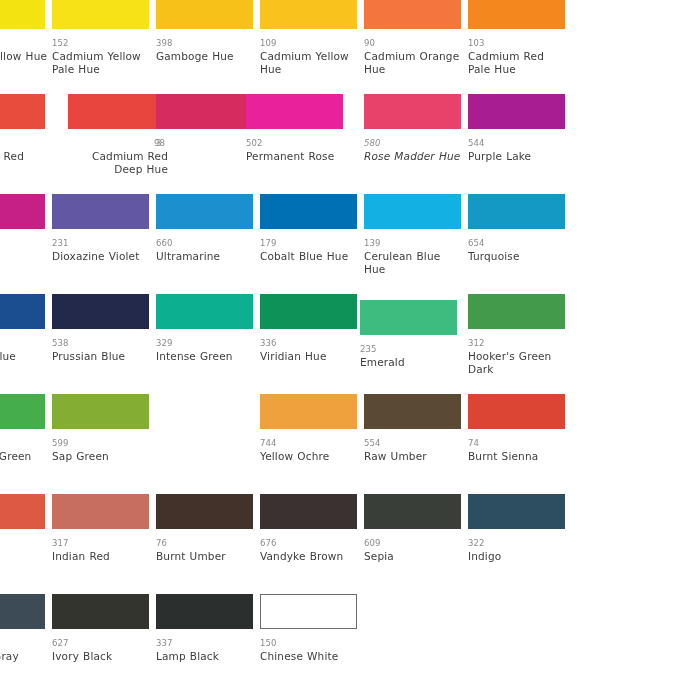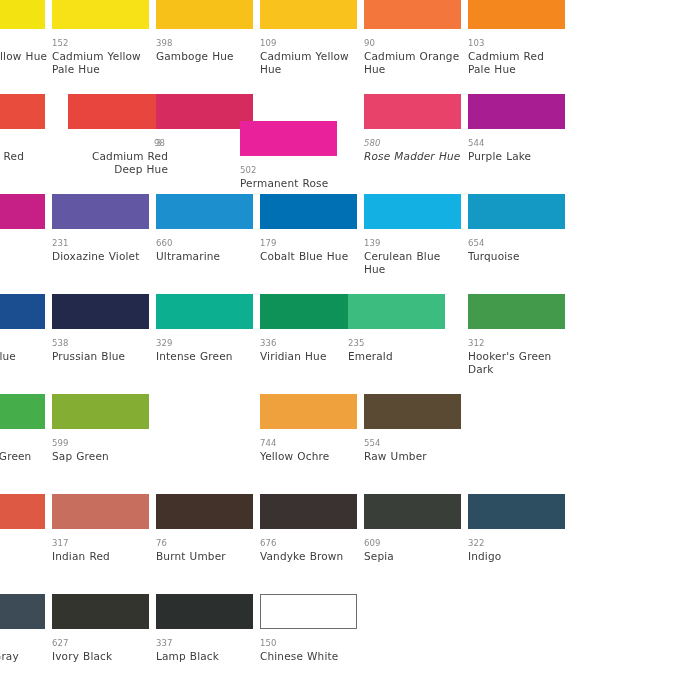--- a/index.html
+++ b/index.html
@@ -95,21 +95,21 @@
       </div>
       <div class="cell" style="left: 120px; text-align: right;">
         <div class="swatch" title="Cadmium Red Deep Hue" style="background: rgb(232, 69, 62);"></div>
         <div class="code">98</div>
         <div class="name">Cadmium Red Deep Hue</div>
       </div>
       <div class="cell" style="left: 208px;">
         <div class="swatch" title="Alizarin Crimson Hue" style="background: rgb(214, 43, 94);"></div>
         <div class="code">3</div>
       </div>
-      <div class="cell" style="left: 292px; margin-top: 27px;">
+      <div class="cell" style="left: 298px;">
         <div class="swatch" title="Permanent Rose" style="background: rgb(233, 34, 155);"></div>
         <div class="code">502</div>
         <div class="name">Permanent Rose</div>
       </div>
       <div class="cell" style="left: 416px; font-style: italic;">
         <div class="swatch" title="Rose Madder Hue" style="background: rgb(232, 65, 106);"></div>
         <div class="code">580</div>
         <div class="name">Rose Madder Hue</div>
       </div>
       <div class="cell" style="left: 520px;">
@@ -164,21 +164,21 @@
       <div class="cell" style="left: 208px;">
         <div class="swatch" title="Intense Green" style="background: rgb(12, 175, 144);"></div>
         <div class="code">329</div>
         <div class="name">Intense Green</div>
       </div>
       <div class="cell" style="left: 312px;">
         <div class="swatch" title="Viridian Hue" style="background: rgb(14, 146, 87);"></div>
         <div class="code">336</div>
         <div class="name">Viridian Hue</div>
       </div>
-      <div class="cell" style="left: 400px;">
+      <div class="cell" style="left: 412px; margin-top: 6px;">
         <div class="swatch" title="Emerald" style="background: rgb(61, 188, 128);"></div>
         <div class="code">235</div>
         <div class="name">Emerald</div>
       </div>
       <div class="cell" style="left: 520px;">
         <div class="swatch" title="Hooker's Green Dark" style="background: rgb(67, 154, 75);"></div>
         <div class="code">312</div>
         <div class="name">Hooker's Green Dark</div>
       </div>
     </div>
@@ -196,20 +196,25 @@
       <div class="cell" style="left: 312px;">
         <div class="swatch" title="Yellow Ochre" style="background: rgb(239, 161, 61);"></div>
         <div class="code">744</div>
         <div class="name">Yellow Ochre</div>
       </div>
       <div class="cell" style="left: 416px;">
         <div class="swatch" title="Raw Umber" style="background: rgb(90, 74, 51);"></div>
         <div class="code">554</div>
         <div class="name">Raw Umber</div>
       </div>
+      <div class="cell" style="left: 520px;">
+        <div class="swatch" title="Burnt Sienna" style="background: rgb(220, 68, 51);"></div>
+        <div class="code">74</div>
+        <div class="name">Burnt Sienna</div>
+      </div>
     </div>
     <div class="row">
       <div class="cell" style="left: 0px;">
         <div class="swatch" title="Light Red" style="background: rgb(221, 89, 67);"></div>
         <div class="code">362</div>
         <div class="name">Light Red</div>
       </div>
       <div class="cell" style="left: 104px;">
         <div class="swatch" title="Indian Red" style="background: rgb(200, 110, 94);"></div>
         <div class="code">317</div>

